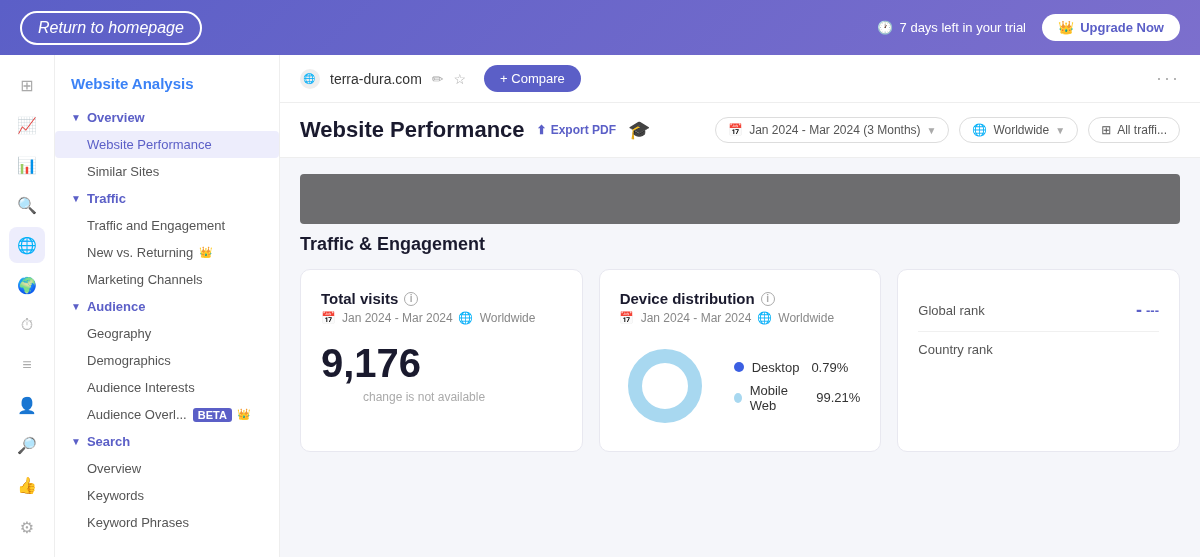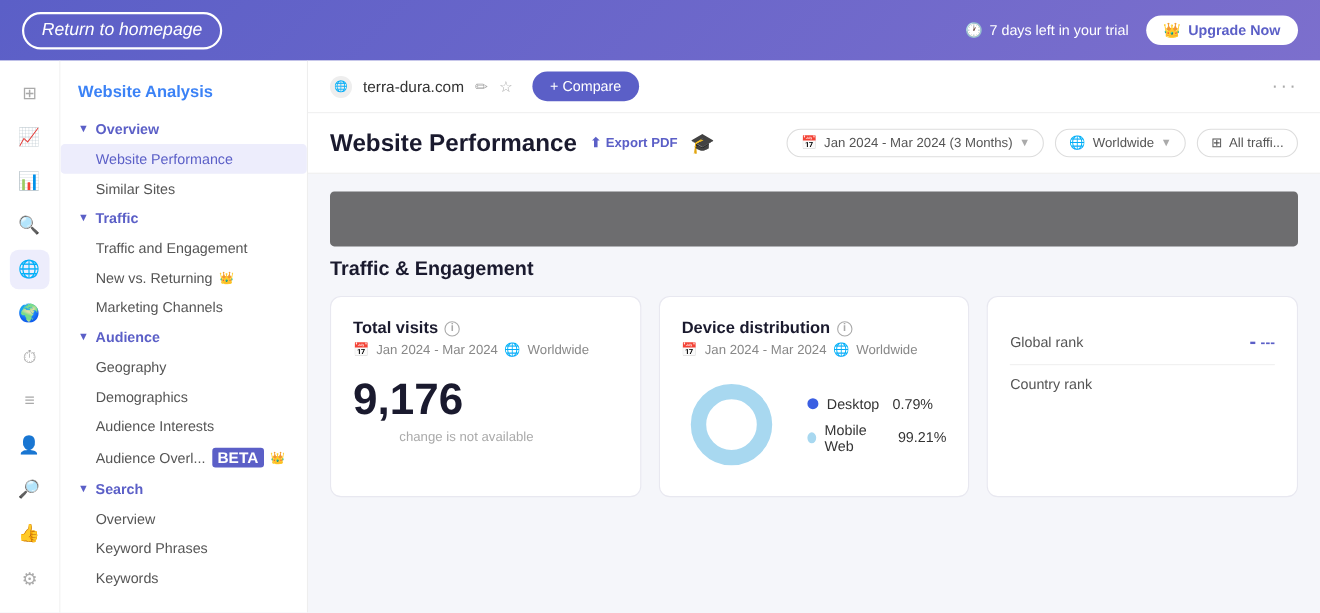--- a/index.html
+++ b/index.html
@@ -22,21 +22,21 @@
     .icon-sidebar-item.active { background: #ededfc; color: #5b5fc7; }
     .icon-sidebar-bottom { margin-top: auto; }
 
     
     .nav-sidebar { width: 225px; background: #fff; border-right: 1px solid #eee; overflow-y: auto; flex-shrink: 0; padding: 12px 0; }
     .nav-title { font-size: 15px; font-weight: 700; color: #3b82f6; padding: 8px 16px 12px; }
     .nav-section-header { display: flex; align-items: center; gap: 6px; padding: 6px 16px; font-size: 13px; font-weight: 600; color: #5b5fc7; cursor: pointer; }
     .nav-section-header .chevron { font-size: 10px; }
     .nav-item { padding: 6px 16px 6px 32px; font-size: 13px; color: #555; cursor: pointer; border-radius: 4px; display: flex; align-items: center; gap: 6px; }
     .nav-item.active { background: #ededfc; color: #5b5fc7; font-weight: 500; }
-    .beta-badge { background: #5b5fc7; color: #fff; font-size: 14px; font-weight: 700; padding: 1px 5px; border-radius: 3px; }
+    .beta-badge { background: #5b5fc7; color: #fff; font-size: 11px; font-weight: 700; padding: 1px 5px; border-radius: 3px; }
     .crown-icon { font-size: 11px; color: #f5a623; }
 
     
     .main-content { flex: 1; overflow-y: auto; background: #f5f6fa; }
 
     
     .domain-bar { background: #fff; padding: 10px 20px; display: flex; align-items: center; gap: 10px; border-bottom: 1px solid #eee; }
     .domain-icon { width: 20px; height: 20px; border-radius: 50%; background: #eee; display: flex; align-items: center; justify-content: center; font-size: 10px; }
     .domain-name { font-size: 14px; color: #333; font-weight: 500; }
     .edit-icon, .star-icon { color: #aaa; cursor: pointer; font-size: 14px; }
@@ -158,22 +158,22 @@
       Audience Overl...
       <span class="beta-badge">BETA</span>
       <span class="crown-icon">👑</span>
     </div>
 
     <div class="nav-section-header">
       <span class="chevron">▼</span>
       <span>Search</span>
     </div>
     <div class="nav-item">Overview</div>
+    <div class="nav-item">Keywords</div>
     <div class="nav-item">Keyword Phrases</div>
-    <div class="nav-item">Keywords</div>
   </div>
 
   <div class="main-content">
 
     <div class="domain-bar">
       <div class="domain-icon">🌐</div>
       <span class="domain-name">terra-dura.com</span>
       <span class="edit-icon">✏</span>
       <span class="star-icon">☆</span>
       <button class="compare-btn">+ Compare</button>

